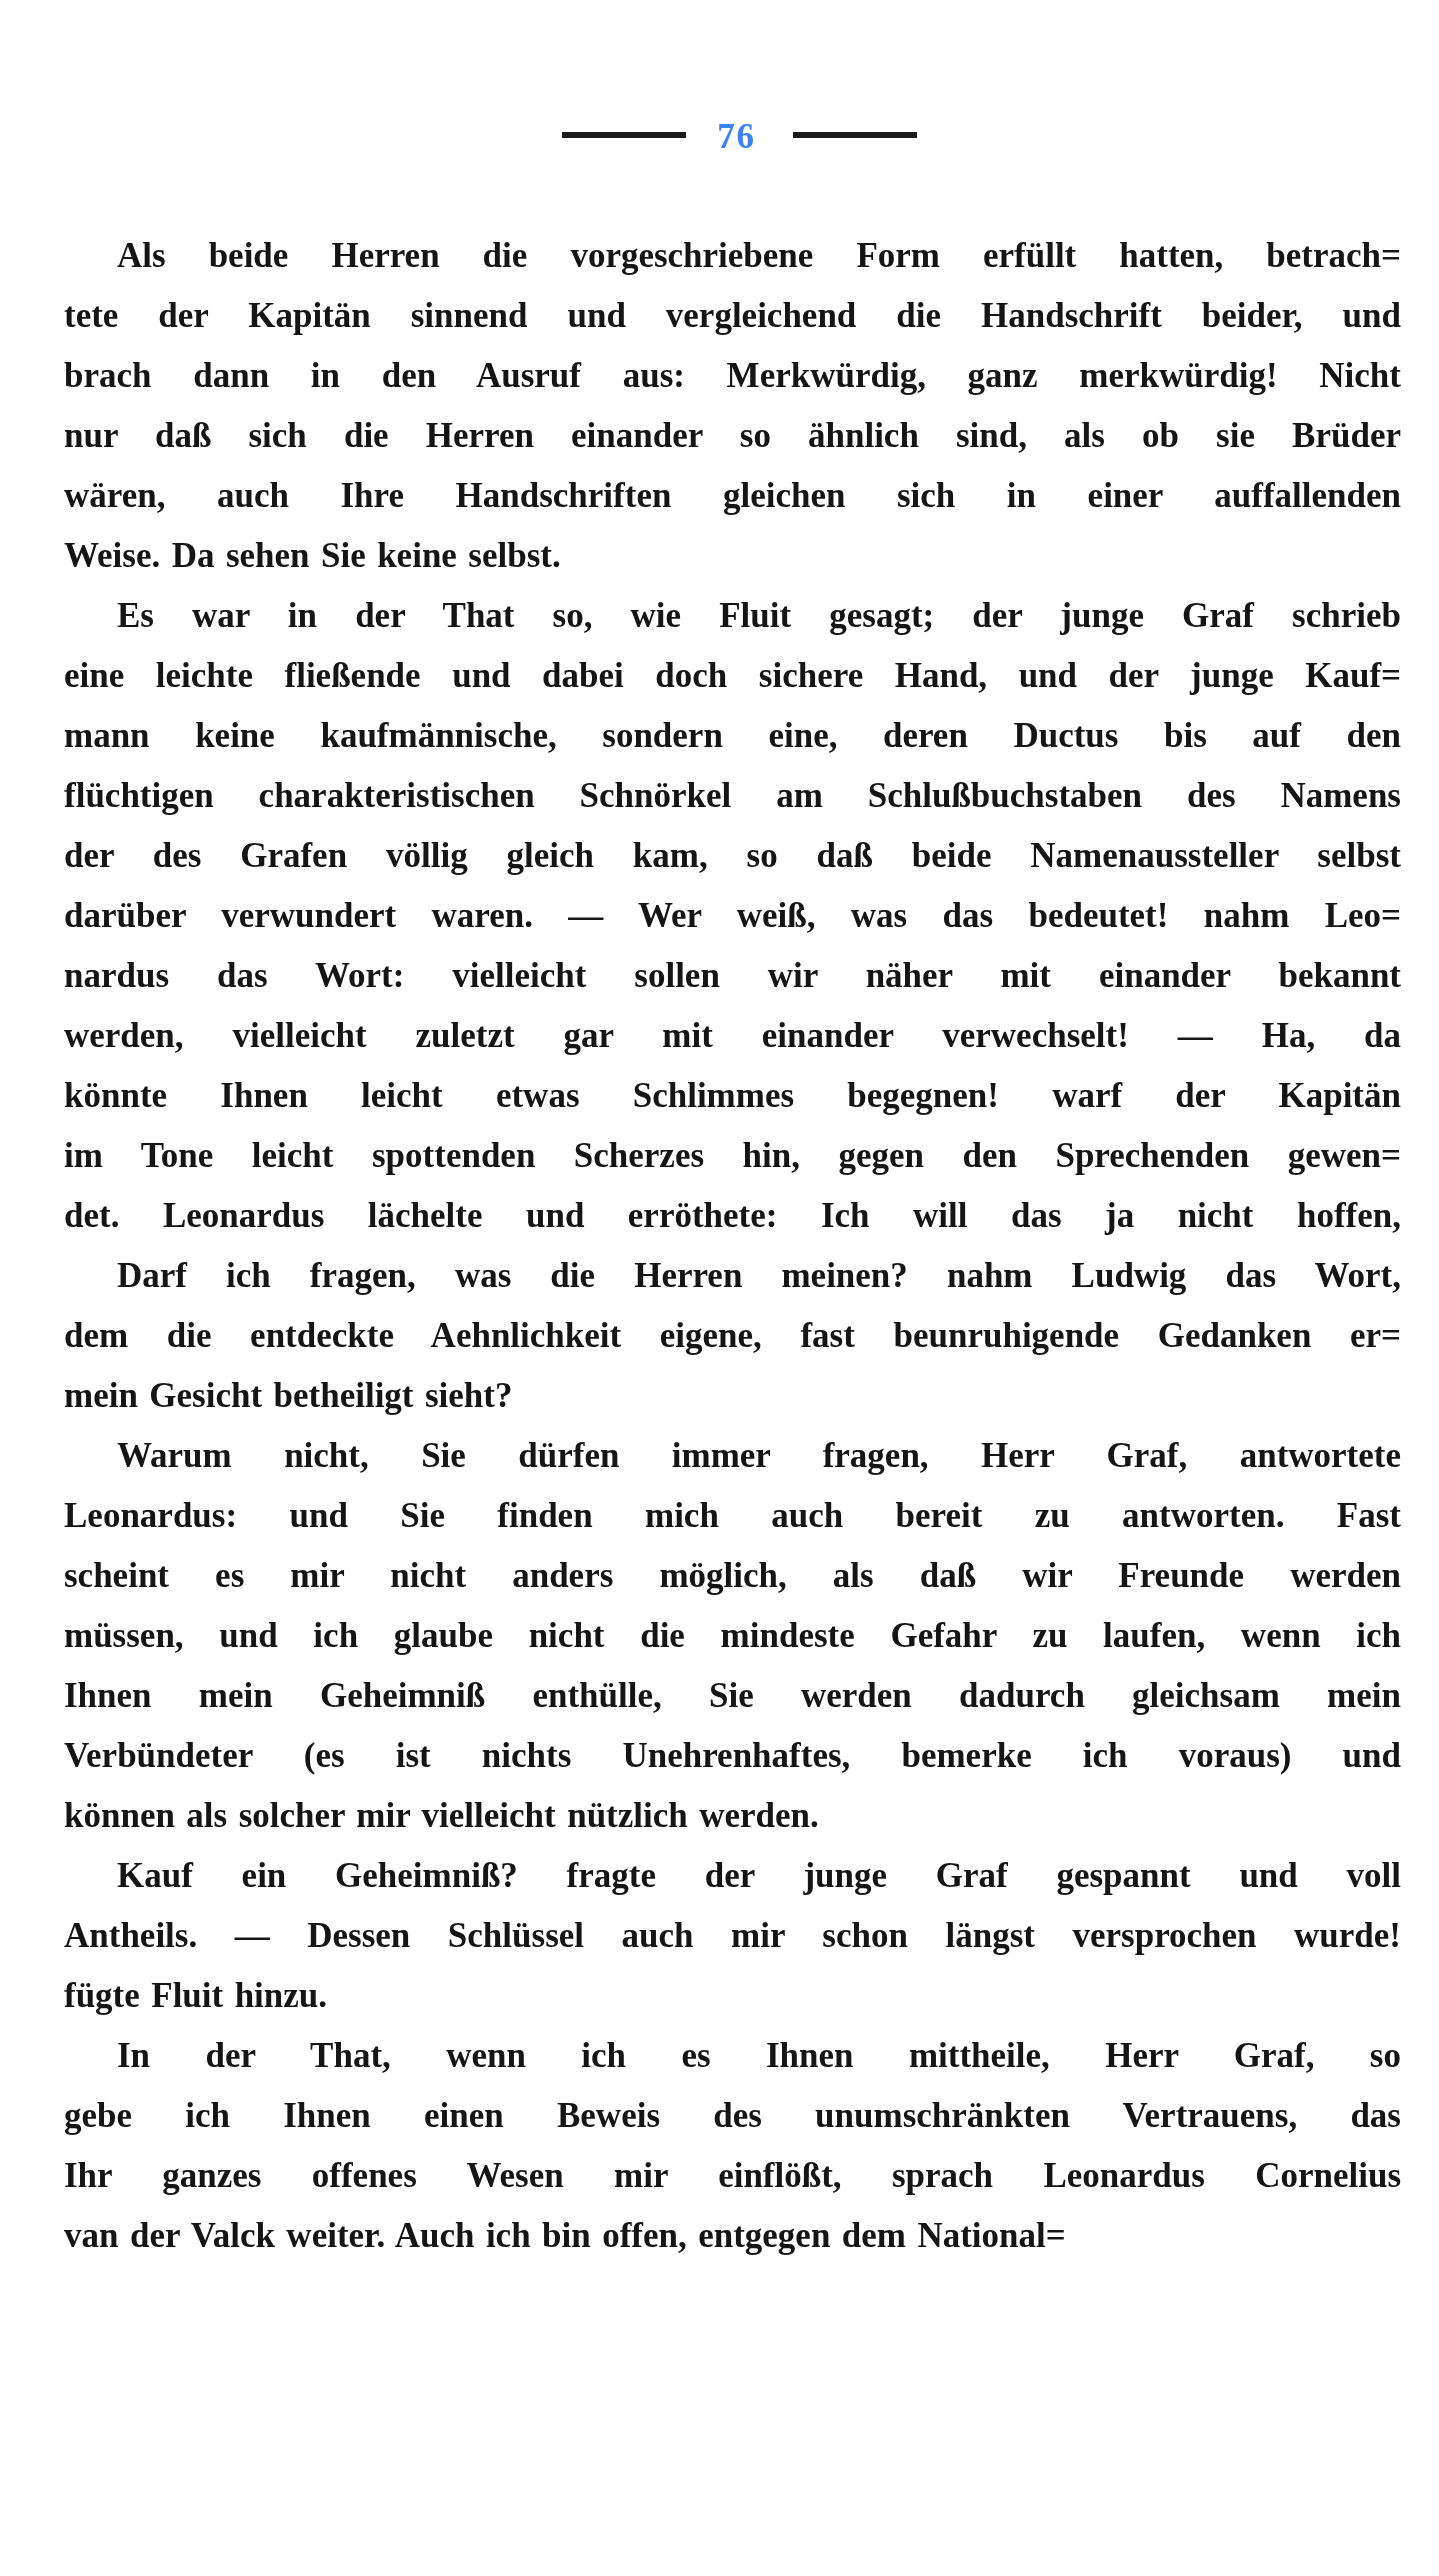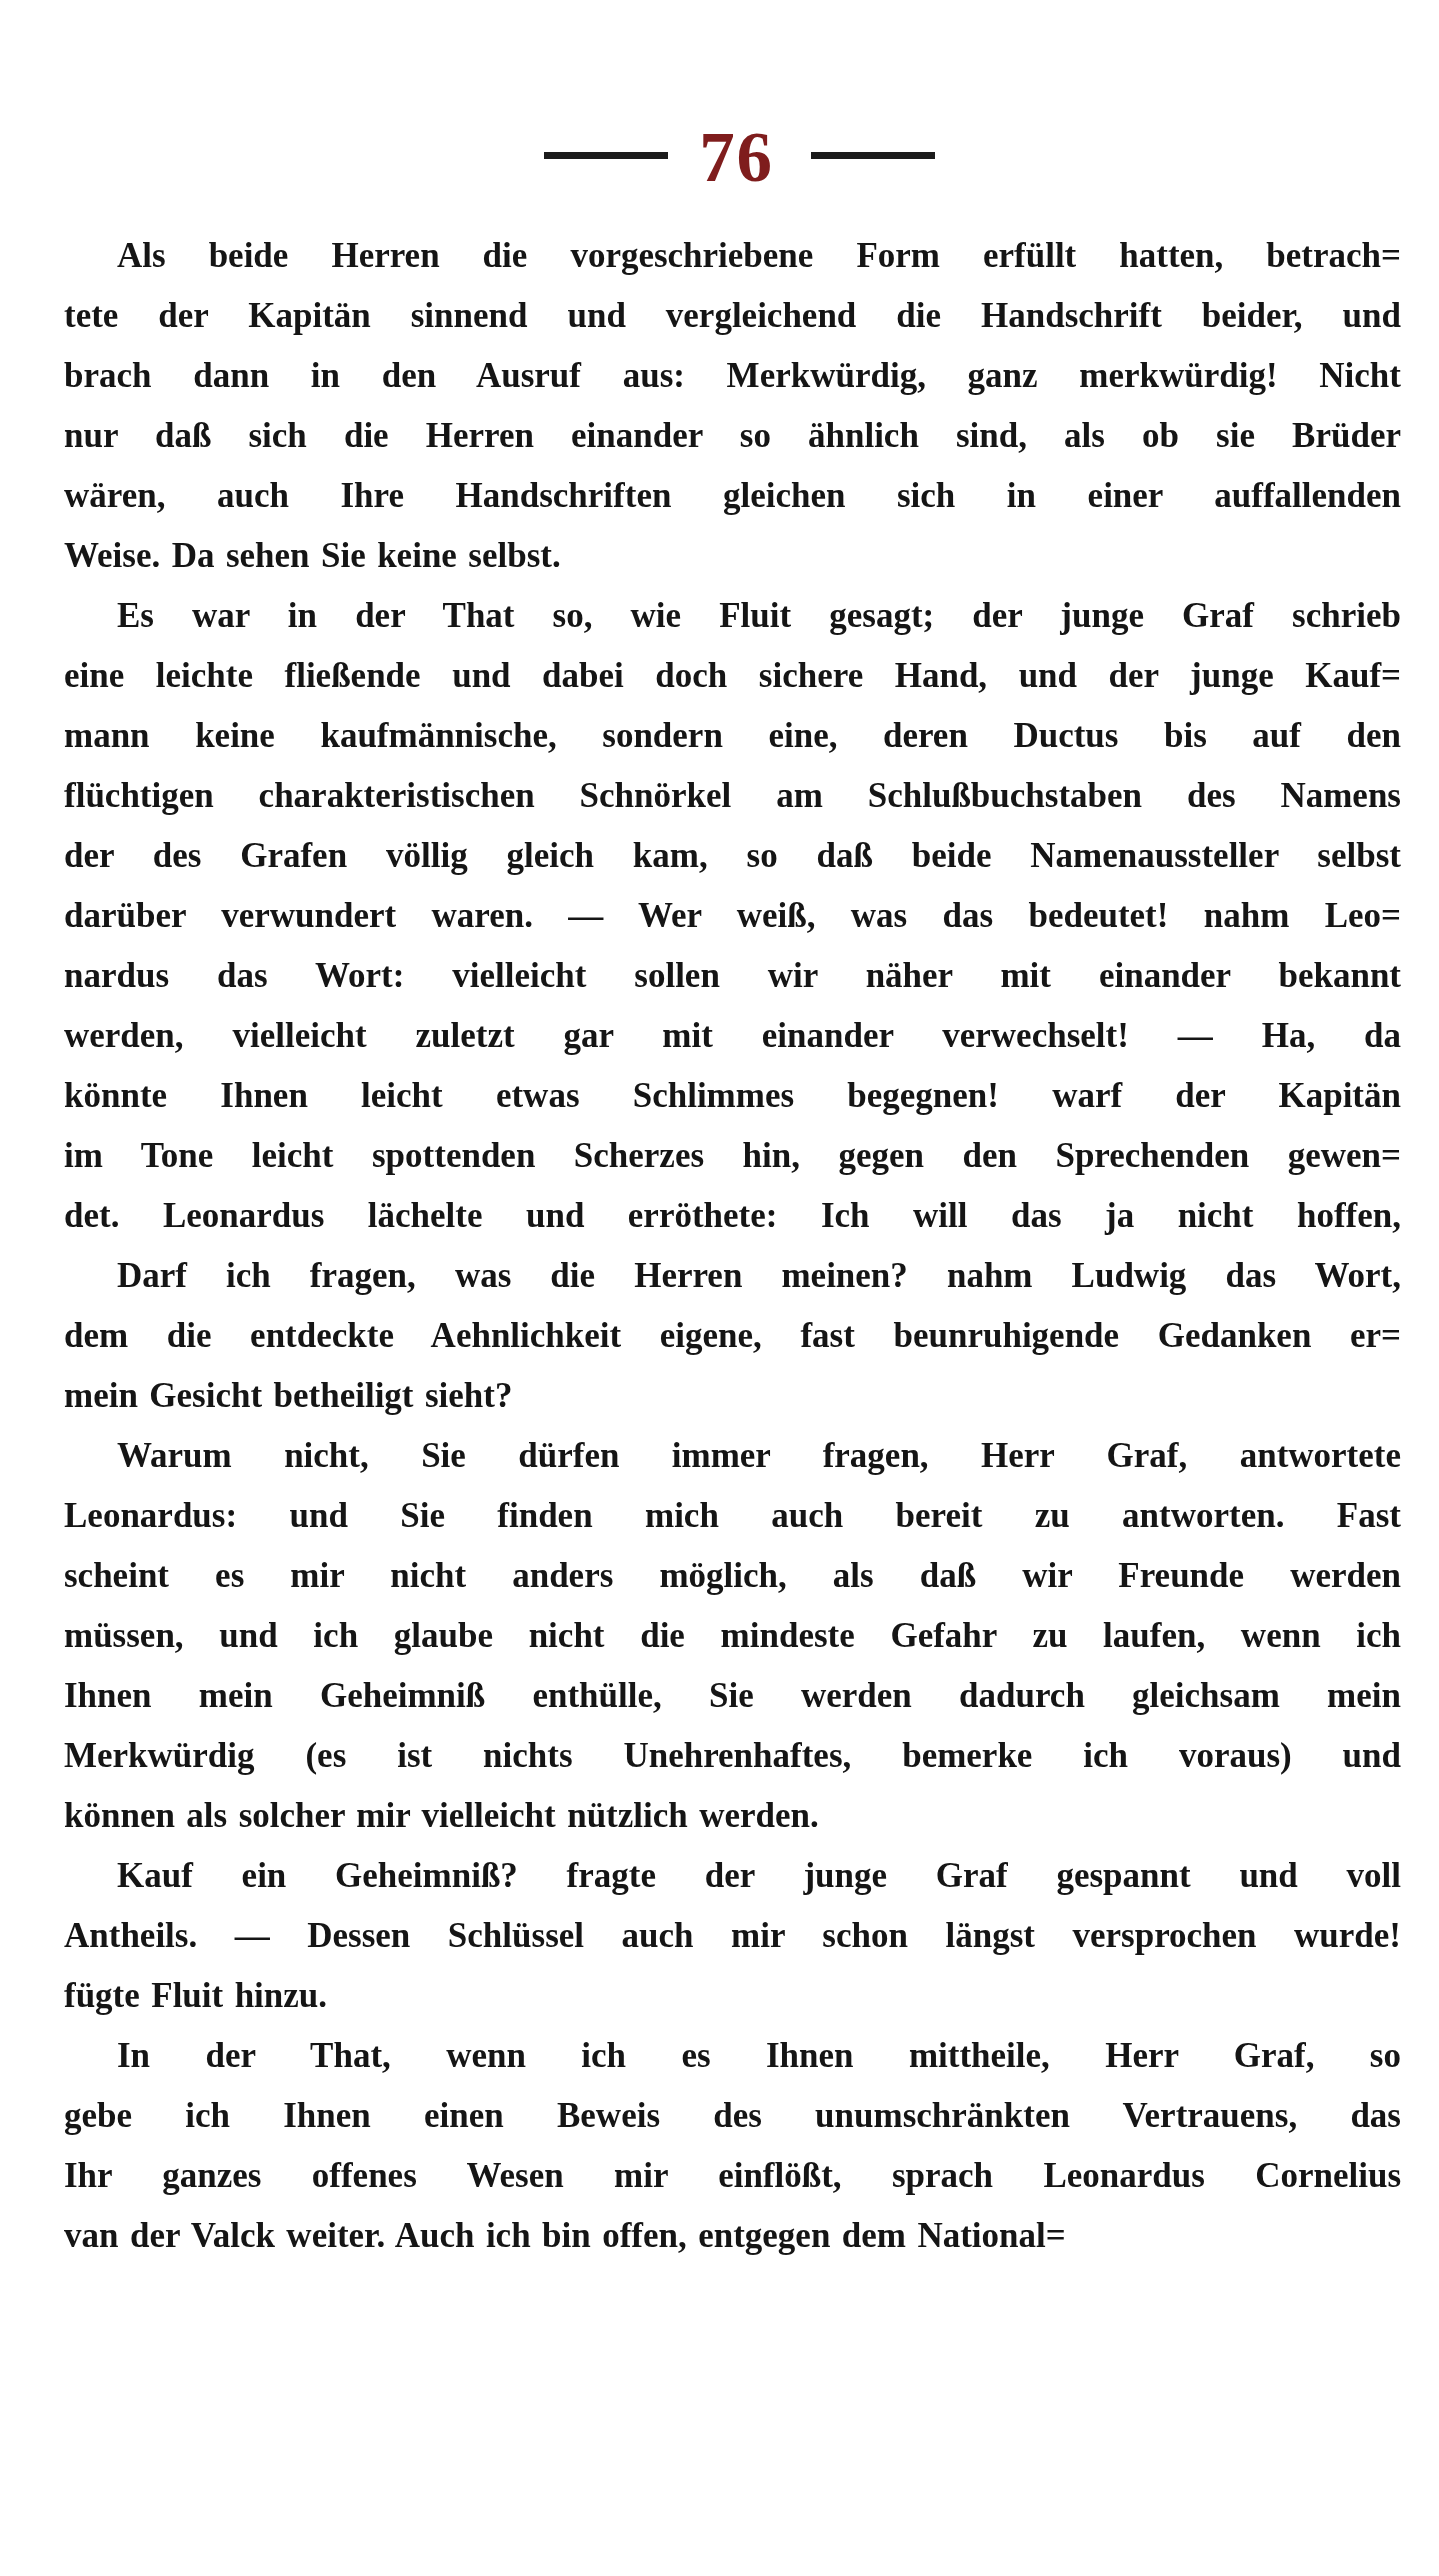--- a/index.html
+++ b/index.html
@@ -22,25 +22,25 @@
     position: absolute;
     top: 117px;
     left: 0;
     width: 100%;
     text-align: center;
     transform: translateX(20px);
     white-space: nowrap;
   }
   .page-number {
     display: inline-block;
-    font-size: 71px;
+    font-size: 35px;
     font-weight: bold;
     letter-spacing: 1.8px;
     vertical-align: middle;
-    color: #7f1d1d;
+    color: #3b82f6;
   }
   .head-rule {
     display: inline-block;
     width: 124px;
     height: 6.4px;
     background: #1b1b1b;
     vertical-align: middle;
     margin-bottom: 3.7px;
   }
   .head-rule.left  { margin-right: 31px; }
@@ -101,21 +101,21 @@
         <div class="line first">Darf ich fragen, was die Herren meinen? nahm Ludwig das Wort,</div>
         <div class="line">dem die entdeckte Aehnlichkeit eigene, fast beunruhigende Gedanken er=</div>
         <div class="line last">mein Gesicht betheiligt sieht?</div>
       </div>
       <div class="paragraph">
         <div class="line first">Warum nicht, Sie dürfen immer fragen, Herr Graf, antwortete</div>
         <div class="line">Leonardus: und Sie finden mich auch bereit zu antworten.  Fast</div>
         <div class="line">scheint es mir nicht anders möglich, als daß wir Freunde werden</div>
         <div class="line">müssen, und ich glaube nicht die mindeste Gefahr zu laufen, wenn ich</div>
         <div class="line">Ihnen mein Geheimniß enthülle, Sie werden dadurch gleichsam mein</div>
-        <div class="line">Merkwürdig (es ist nichts Unehrenhaftes, bemerke ich voraus) und</div>
+        <div class="line">Verbündeter (es ist nichts Unehrenhaftes, bemerke ich voraus) und</div>
         <div class="line last">können als solcher mir vielleicht nützlich werden.</div>
       </div>
       <div class="paragraph">
         <div class="line first">Kauf ein Geheimniß? fragte der junge Graf gespannt und voll</div>
         <div class="line">Antheils. — Dessen Schlüssel auch mir schon längst versprochen wurde!</div>
         <div class="line last">fügte Fluit hinzu.</div>
       </div>
       <div class="paragraph">
         <div class="line first">In der That, wenn ich es Ihnen mittheile, Herr Graf, so</div>
         <div class="line">gebe ich Ihnen einen Beweis des unumschränkten Vertrauens, das</div>

